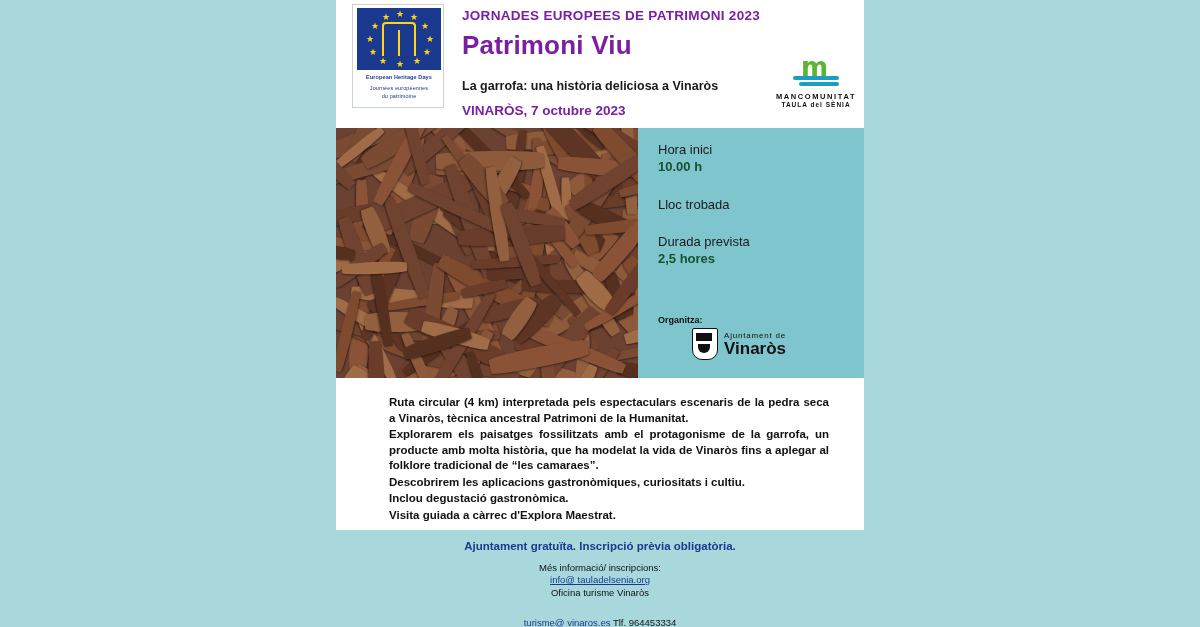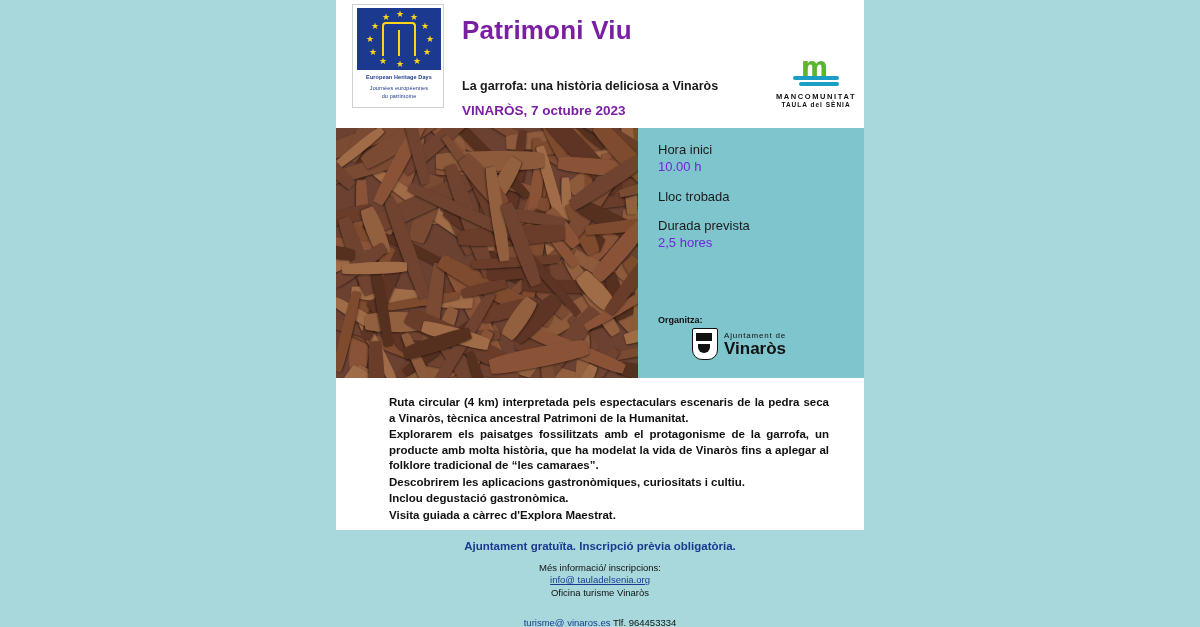--- a/index.html
+++ b/index.html
@@ -202,30 +202,30 @@
   }
   .info {
     position: absolute;
     left: 322px;
     top: 14px;
     width: 200px;
     color: #111;
   }
   .info .lbl {
     font-size: 13px;
-    margin-top: 14px;
+    margin-top: 22px;
     color: #1a1a1a;
   }
   .info .lbl:first-child { margin-top: 0; }
   .info .val {
     font-size: 13px;
-    font-weight: normal;
+    font-weight: bold;
     margin-top: 2px;
     line-height: 1.25;
-    color: #6d28d9;
+    color: #14532d;
   }
   .organiza {
     position: absolute;
     left: 322px;
     top: 187px;
     font-size: 9px;
     font-weight: bold;
     color: #111;
   }
   .ajuntament {
@@ -354,20 +354,21 @@
         <span class="ehd-star" style="left:22px; top:50px;">★</span>
         <span class="ehd-star" style="left:56px; top:50px;">★</span>
         <span class="ehd-star" style="left:39px; top:53px;">★</span>
       </div>
       <div class="ehd-text1">European Heritage Days</div>
       <div class="ehd-text2">Journées européennes</div>
       <div class="ehd-text3">du patrimoine</div>
     </div>
 
     <div class="header-titles">
+      <div class="jornades">JORNADES EUROPEES DE PATRIMONI 2023</div>
       <div class="patrimoni">Patrimoni Viu</div>
     </div>
 
     <div class="subtitle">La garrofa: una història deliciosa a Vinaròs</div>
     <div class="place-date">VINARÒS, 7 octubre 2023</div>
 
     <div class="mancomunitat">
       <div class="m-mark">
         <span class="m-green">m</span>
         <span class="wave1"></span>

